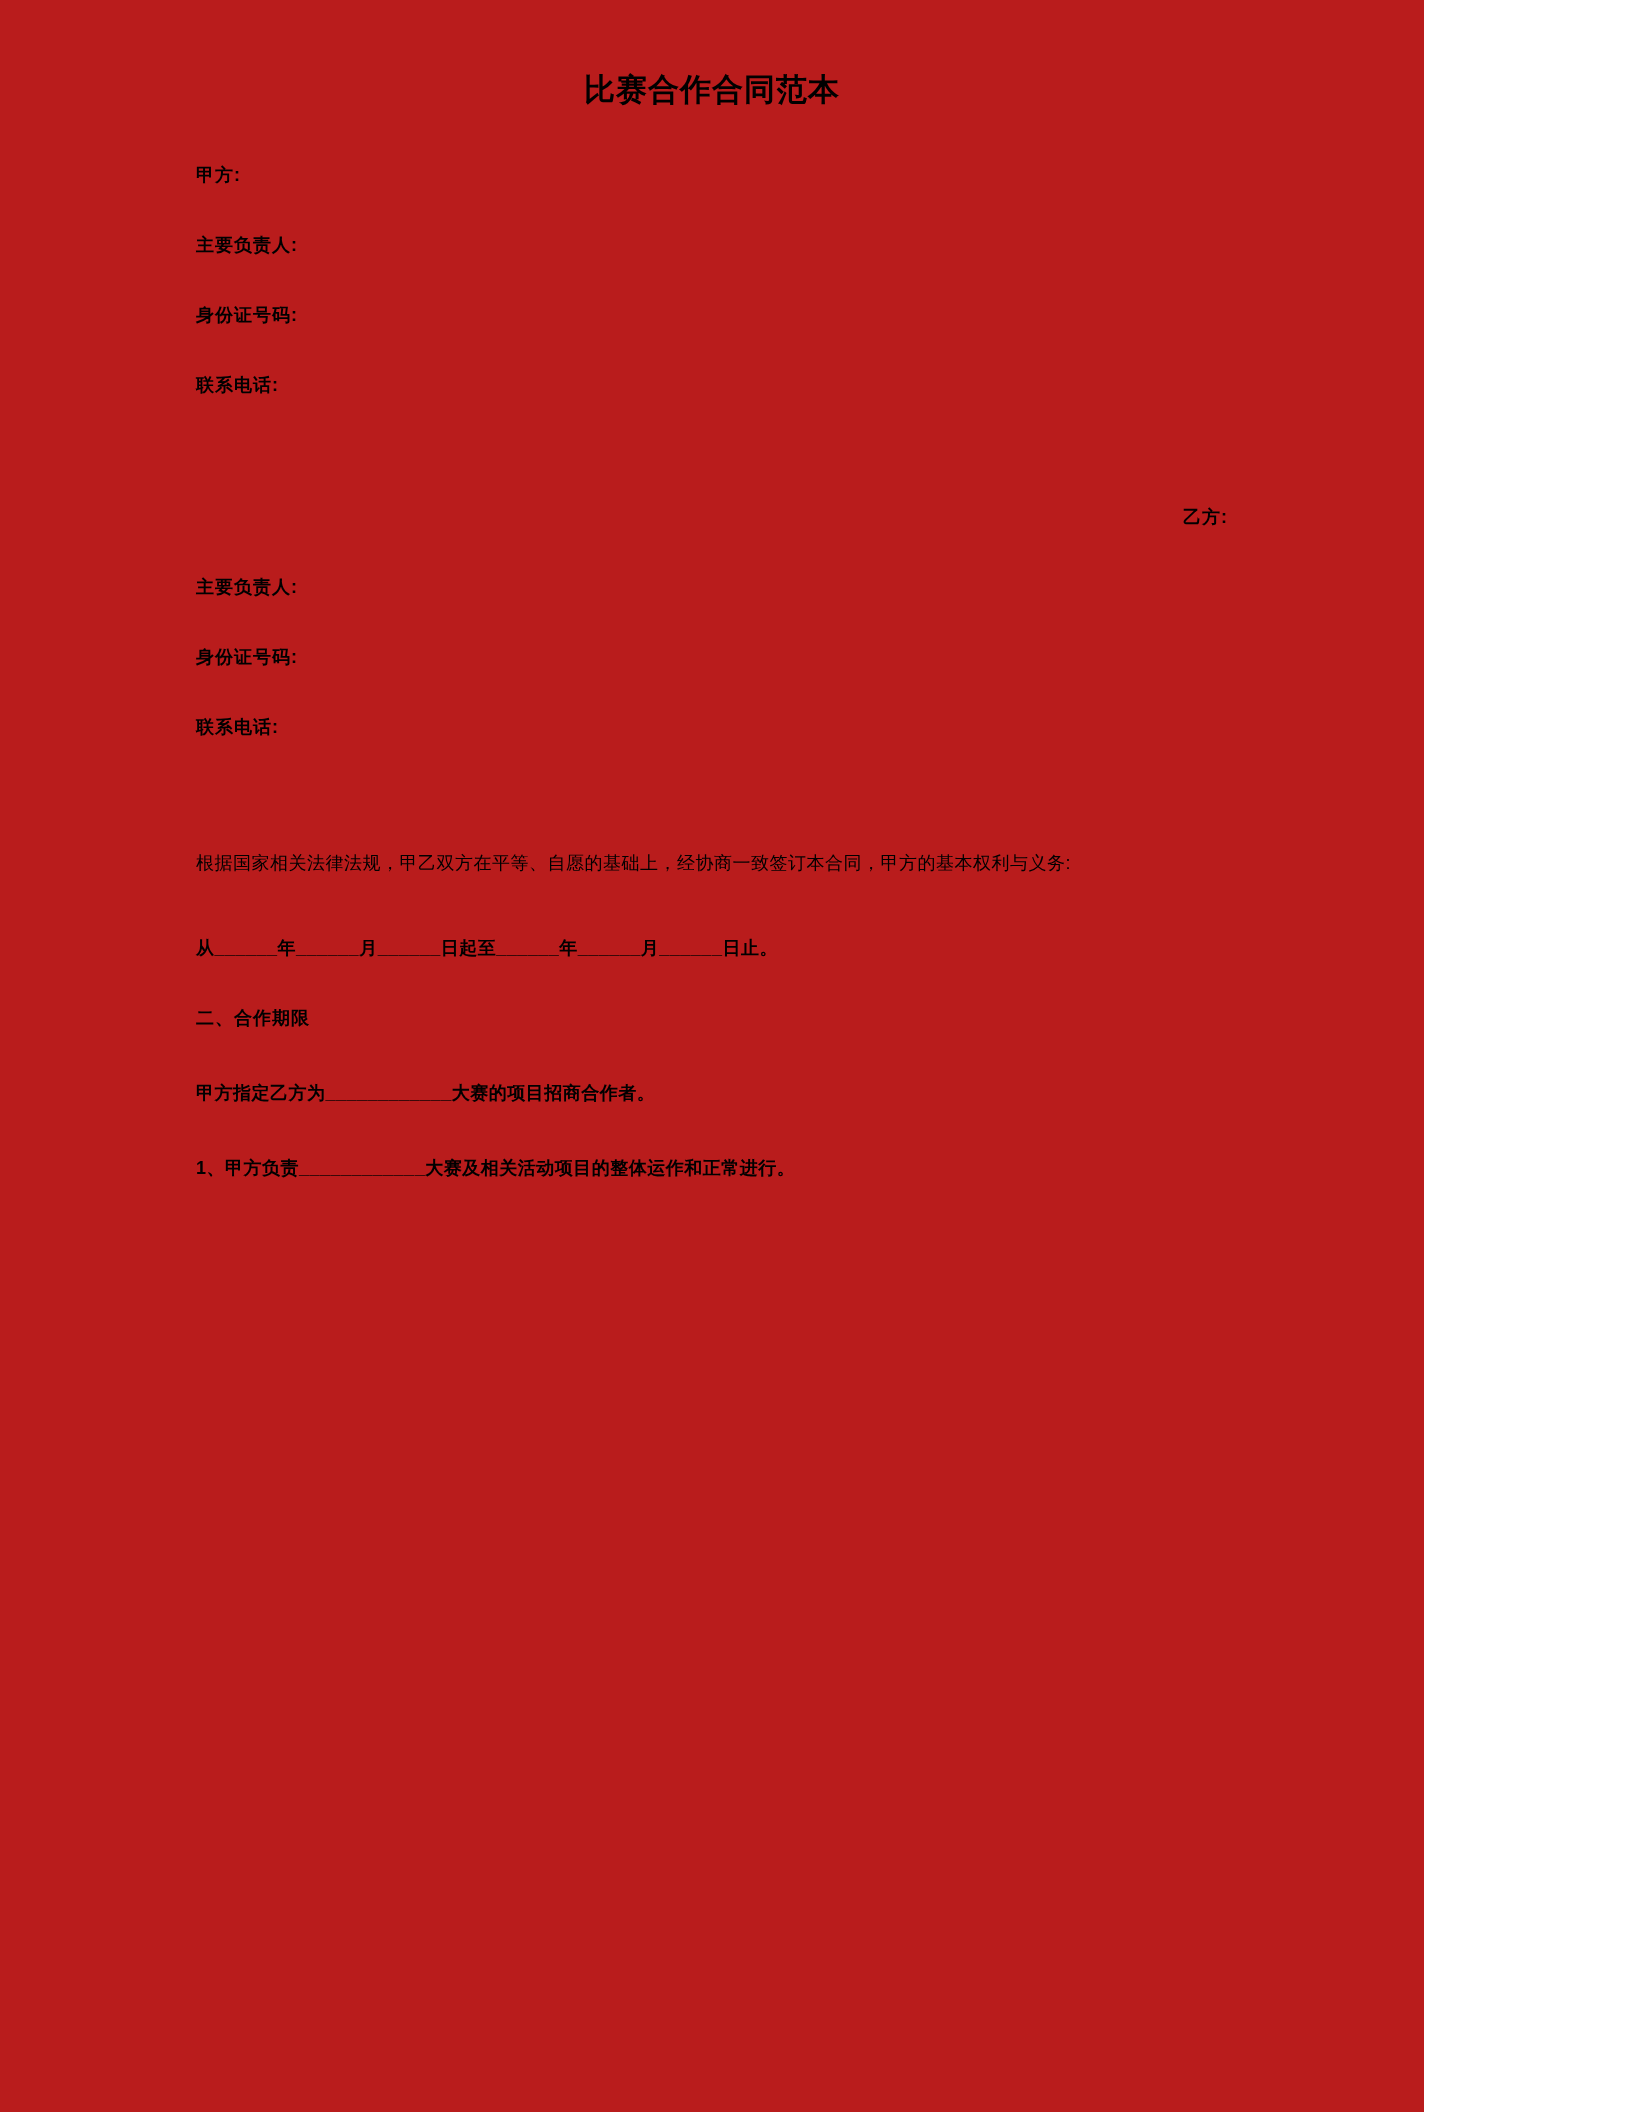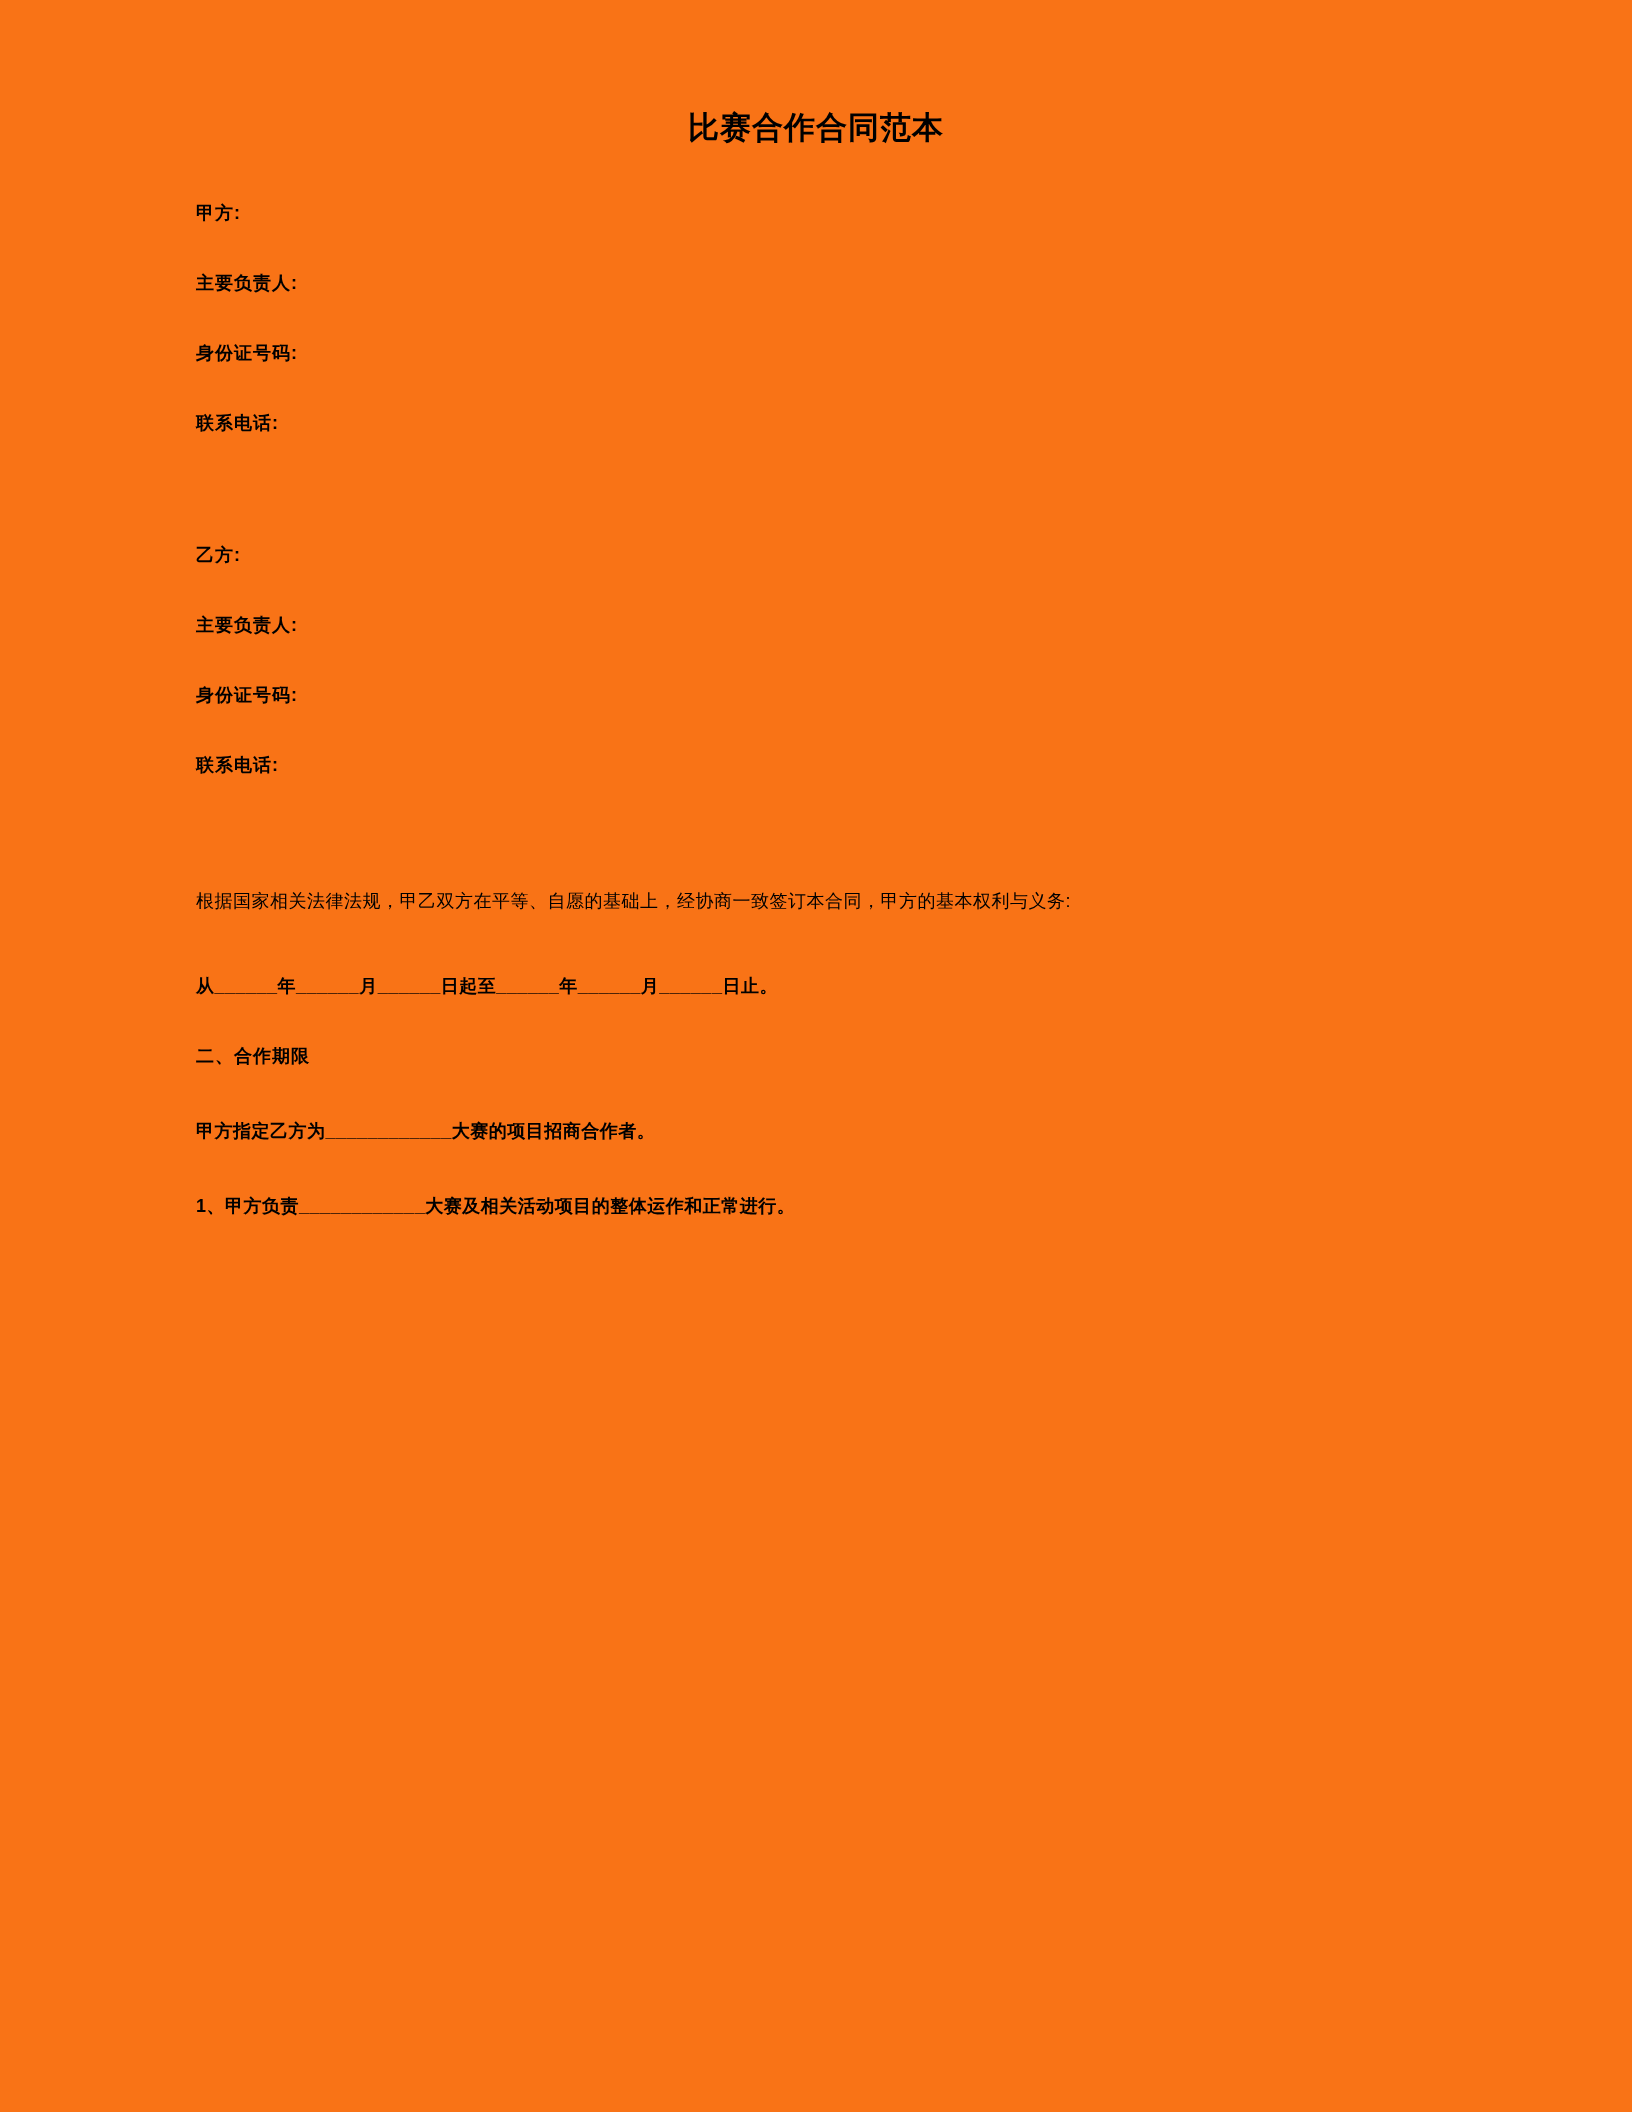--- a/index.html
+++ b/index.html
@@ -6,24 +6,24 @@
   html, body { background: #ffffff; }
   body {
     width: 1632px;
     height: 2112px;
     font-family: "Liberation Sans", sans-serif;
     color: #000000;
     position: relative;
     overflow: hidden;
   }
   .page {
-    width: 1632px;
+    width: 1424px;
     height: 2112px;
-    background: #f97316;
-    padding: 108px 196px 0 148px;
+    background: #b91c1c;
+    padding: 70px 196px 0 148px;
   }
   .doc-title {
     margin-left: -148px;
     margin-right: -196px;
     text-align: center;
     font-size: 31px;
     font-weight: 700;
     line-height: 40px;
     margin-bottom: 50px;
     letter-spacing: 1px;
@@ -33,20 +33,21 @@
     line-height: 30px;
     text-indent: 48px;
     margin-bottom: 40px;
   }
   p.field {
     font-weight: 700;
     letter-spacing: 1px;
   }
   p.gap-before {
     margin-top: 102px;
+    text-align: right;
   }
   p.preamble {
     font-weight: 400;
     text-align: justify;
     line-height: 50px;
     margin-top: 96px;
     margin-bottom: 28px;
     letter-spacing: 0.5px;
   }
   p.section-heading {

